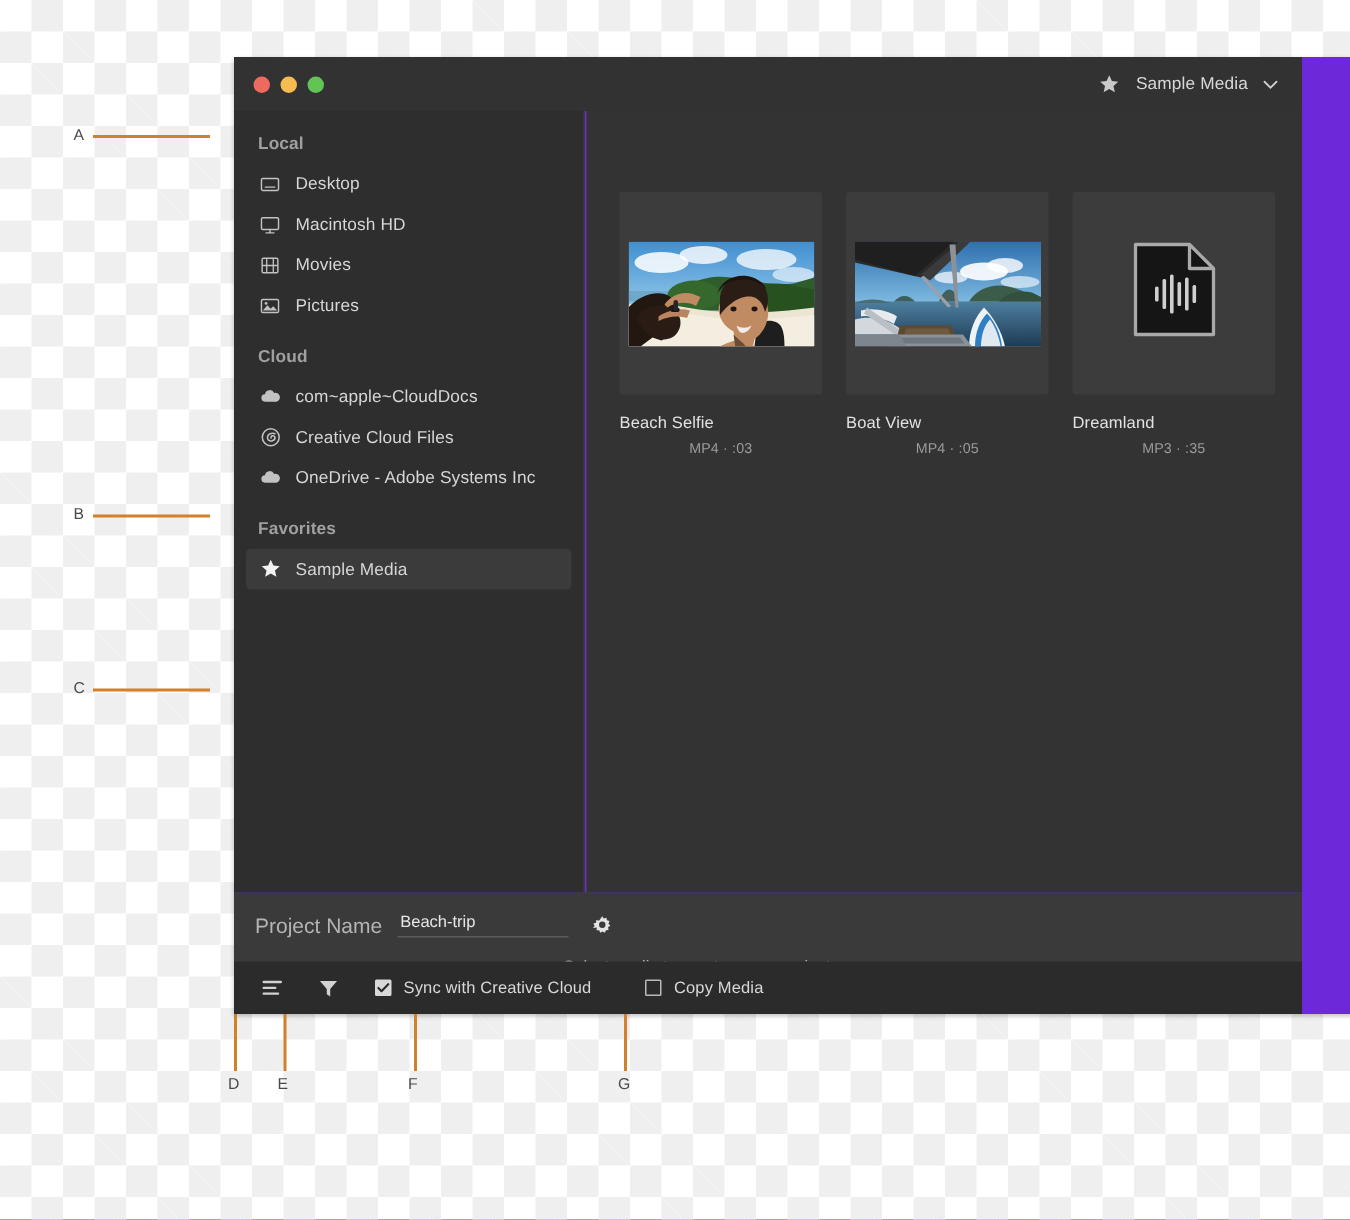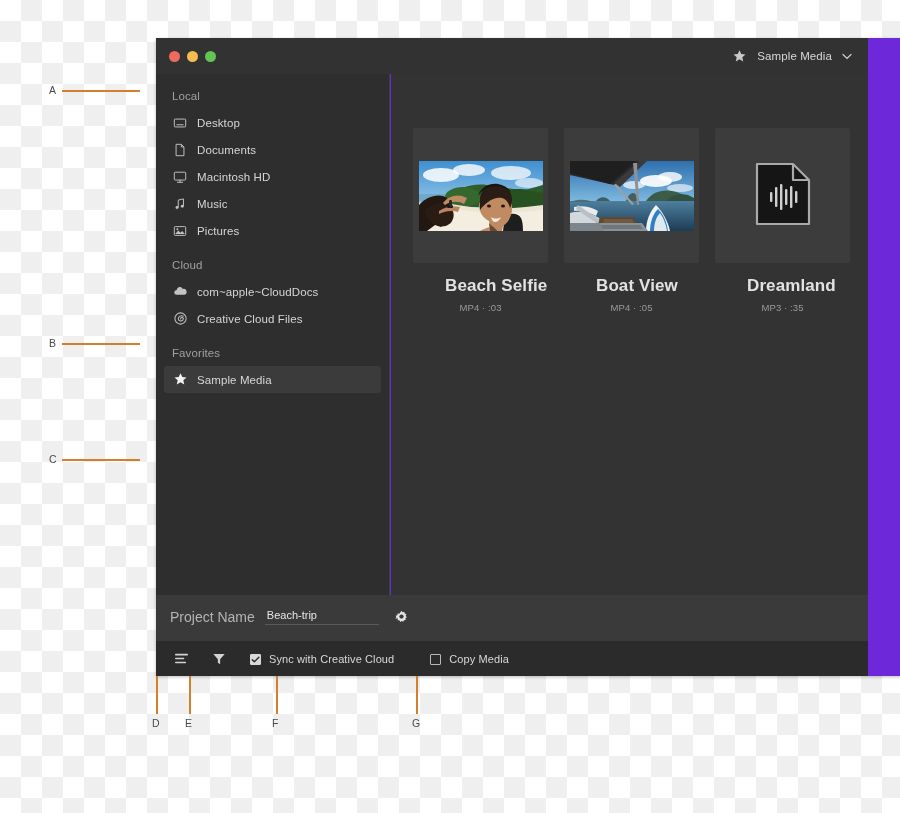--- a/index.html
+++ b/index.html
@@ -90,20 +90,21 @@
     border-right: 1px solid #3d3d3d;
     box-sizing: border-box;
     padding-top: 8px;
     overflow: hidden;
   }
   .section-header {
     color: #a0a0a0;
     font-size: 11.5px;
     padding: 8px 0 7px 16px;
     letter-spacing: 0.1px;
+    font-weight: bold;
   }
   .nav-item {
     display: flex;
     align-items: center;
     height: 27px;
     margin: 0 8px;
     padding-left: 8px;
     border-radius: 3px;
     cursor: default;
     box-sizing: border-box;
@@ -152,25 +153,24 @@
     position: relative;
   }
   .thumb-inner {
     width: 124px;
     height: 70px;
     overflow: hidden;
     position: relative;
   }
   .media-title {
     color: #e2e2e2;
-    font-size: 17px;
-    font-weight: bold;
+    font-size: 11px;
+    font-weight: normal;
     margin-top: 13px;
     letter-spacing: 0.1px;
-    margin-left: 32px;
   }
   .media-meta {
     color: #9a9a9a;
     font-size: 9.5px;
     margin-top: 6px;
     letter-spacing: 0.1px;
     text-align: center;
   }
 
   
@@ -241,21 +241,21 @@
   .tool-btn {
     width: 26px; height: 22px;
     display: flex;
     align-items: center;
     justify-content: center;
     cursor: default;
     margin-right: 4px;
   }
   .check-group {
     display: flex;
-    align-items: flex-end;
+    align-items: center;
     cursor: default;
   }
   .check-box {
     width: 11px; height: 11px;
     border: 1px solid #b9b9b9;
     box-sizing: border-box;
     border-radius: 1px;
     display: flex;
     align-items: center;
     justify-content: center;
@@ -318,52 +318,42 @@
       <div class="nav-item">
         <span class="nav-icon">
           <svg width="14" height="14" viewBox="0 0 16 16">
               <rect x="1.5" y="3.5" width="13" height="9" rx="1" fill="none" stroke="#c2c2c2" stroke-width="1.1"></rect>
               <path d="M4 10h8" stroke="#c2c2c2" stroke-width="1.1"></path>
             </svg>
         </span>
         <span class="nav-label">Desktop</span>
       </div>
 
-      <div class="nav-item">
-        <span class="nav-icon">
-          <svg width="14" height="14" viewBox="0 0 16 16">
-              <path d="M3.5 1.5h6l3 3v10h-9z" fill="none" stroke="#c2c2c2" stroke-width="1.1" stroke-linejoin="round"></path>
-              <path d="M9.5 1.5v3h3" fill="none" stroke="#c2c2c2" stroke-width="1.1"></path>
-            </svg>
-        </span>
-        <span class="nav-label">Documents</span>
-      </div>
 
 
       <div class="nav-item">
         <span class="nav-icon">
           <svg width="14" height="14" viewBox="0 0 16 16">
               <rect x="1.5" y="2.5" width="13" height="9" rx="1" fill="none" stroke="#c2c2c2" stroke-width="1.1"></rect>
               <path d="M5 14h6M8 11.5V14" stroke="#c2c2c2" stroke-width="1.1" stroke-linecap="round"></path>
             </svg>
         </span>
         <span class="nav-label">Macintosh HD</span>
       </div>
 
-
       <div class="nav-item">
         <span class="nav-icon">
           <svg width="14" height="14" viewBox="0 0 16 16">
-              <path d="M6 12V3.5l6-1.3V10" fill="none" stroke="#c2c2c2" stroke-width="1.1" stroke-linejoin="round"></path>
-              <circle cx="4.6" cy="12.1" r="1.7" fill="#c2c2c2"></circle>
-              <circle cx="10.6" cy="10.6" r="1.7" fill="#c2c2c2"></circle>
-            </svg>
-        </span>
-        <span class="nav-label">Music</span>
-      </div>
+              <rect x="2" y="2.5" width="12" height="11" rx="1" fill="none" stroke="#c2c2c2" stroke-width="1.1"></rect>
+              <path d="M5.5 2.5v11M10.5 2.5v11M2 8h12" stroke="#c2c2c2" stroke-width="1"></path>
+            </svg>
+        </span>
+        <span class="nav-label">Movies</span>
+      </div>
+
 
       <div class="nav-item">
         <span class="nav-icon">
           <svg width="14" height="14" viewBox="0 0 16 16">
               <rect x="1.5" y="3" width="13" height="10" rx="1" fill="none" stroke="#c2c2c2" stroke-width="1.1"></rect>
               <path d="M2.5 11.5l3.5-4 2.5 2.6 2-2 3 3.4" fill="#c2c2c2"></path>
               <circle cx="5" cy="6" r="1.1" fill="#c2c2c2"></circle>
             </svg>
         </span>
         <span class="nav-label">Pictures</span>
@@ -384,20 +374,28 @@
       <div class="nav-item">
         <span class="nav-icon">
           <svg width="15" height="15" viewBox="0 0 16 16">
               <circle cx="8" cy="8" r="6" fill="none" stroke="#c2c2c2" stroke-width="1.1"></circle>
               <path d="M11 5.5c-2.5-1-5 .2-5.3 2.3C5.4 9.8 7 11 8.8 10.6c1.4-.3 2.3-1.4 2.2-2.4-.1-.9-1-1.5-1.9-1.2-.7.2-1.1.9-.9 1.5" fill="none" stroke="#c2c2c2" stroke-width="1.1" stroke-linecap="round"></path>
             </svg>
         </span>
         <span class="nav-label">Creative Cloud Files</span>
       </div>
 
+      <div class="nav-item">
+        <span class="nav-icon">
+          <svg width="15" height="15" viewBox="0 0 16 16">
+              <path d="M4 11.5a2.6 2.6 0 0 1-.1-5.2 3.4 3.4 0 0 1 6.5-1 2.7 2.7 0 0 1 1.8 6.2z" fill="#c2c2c2"></path>
+            </svg>
+        </span>
+        <span class="nav-label">OneDrive - Adobe Systems Inc</span>
+      </div>
 
       <div class="section-header" style="padding-top:15px;">Favorites</div>
 
       <div class="nav-item selected">
         <span class="nav-icon">
           <svg width="15" height="15" viewBox="0 0 16 16">
               <path d="M8 1.3l1.9 4.1 4.5.5-3.4 3 1 4.4L8 11l-4 2.3 1-4.4-3.4-3 4.5-.5z" fill="#f2f2f2"></path>
             </svg>
         </span>
         <span class="nav-label">Sample Media</span>

